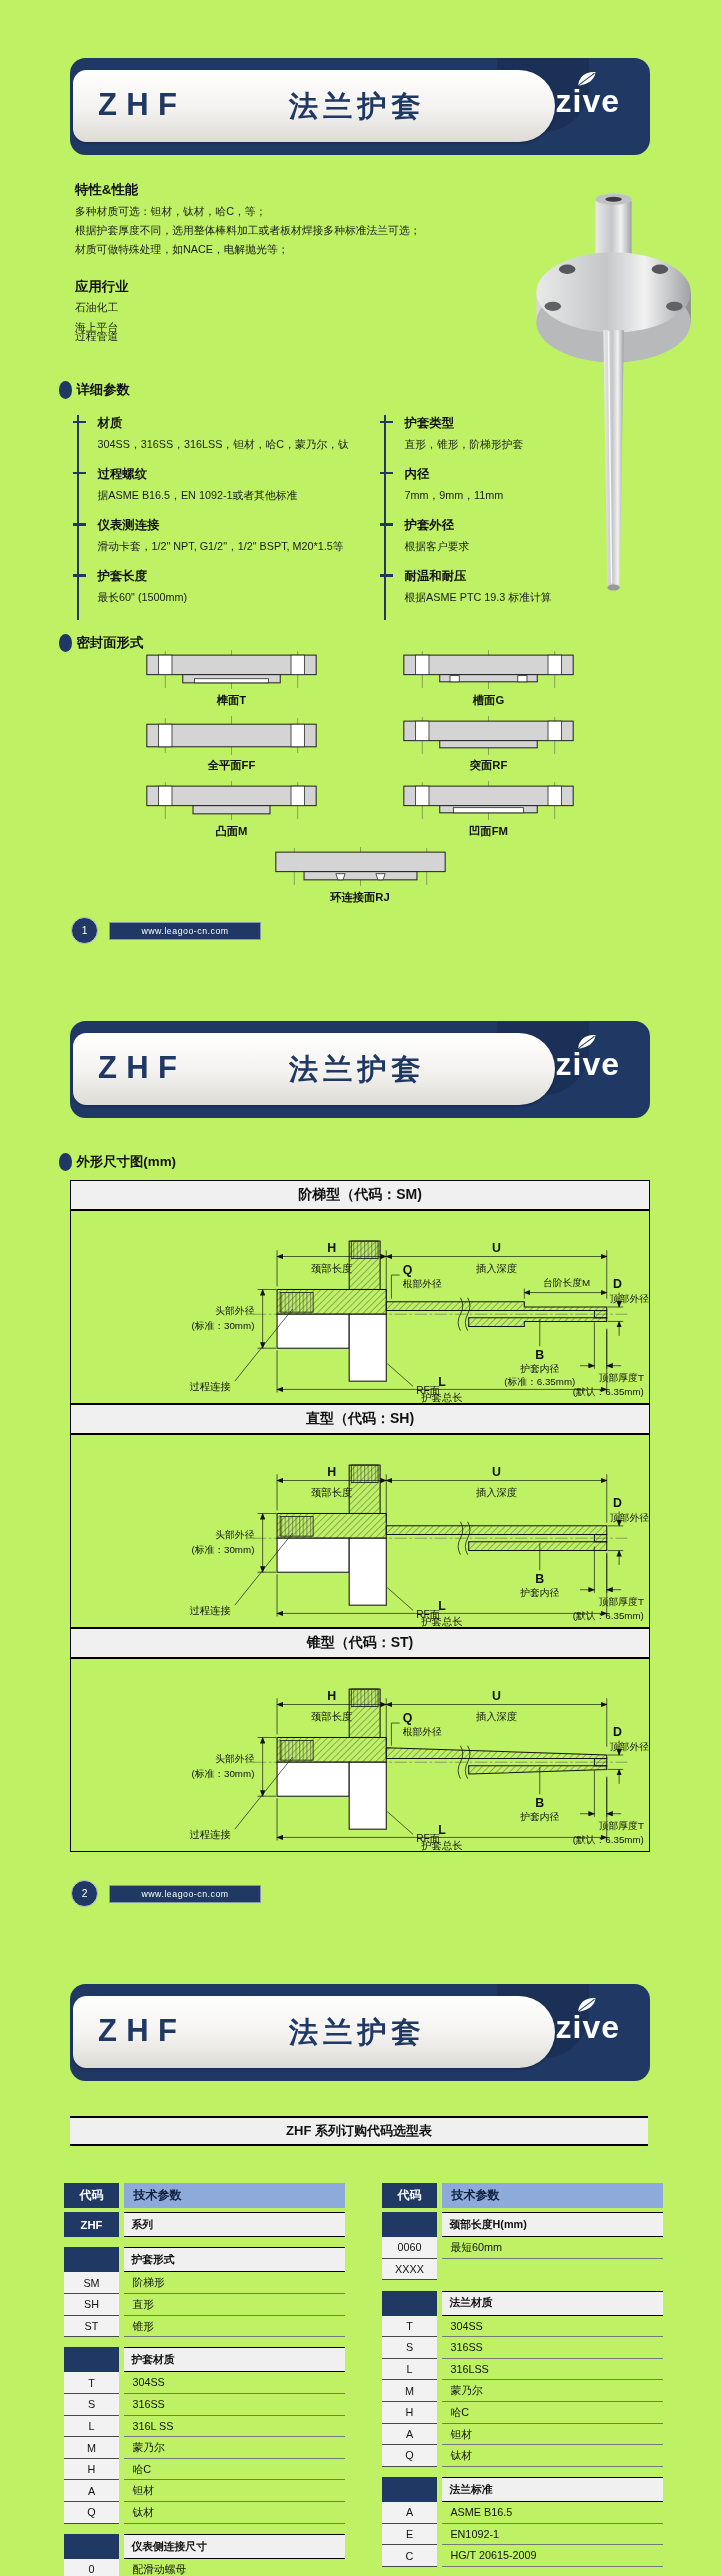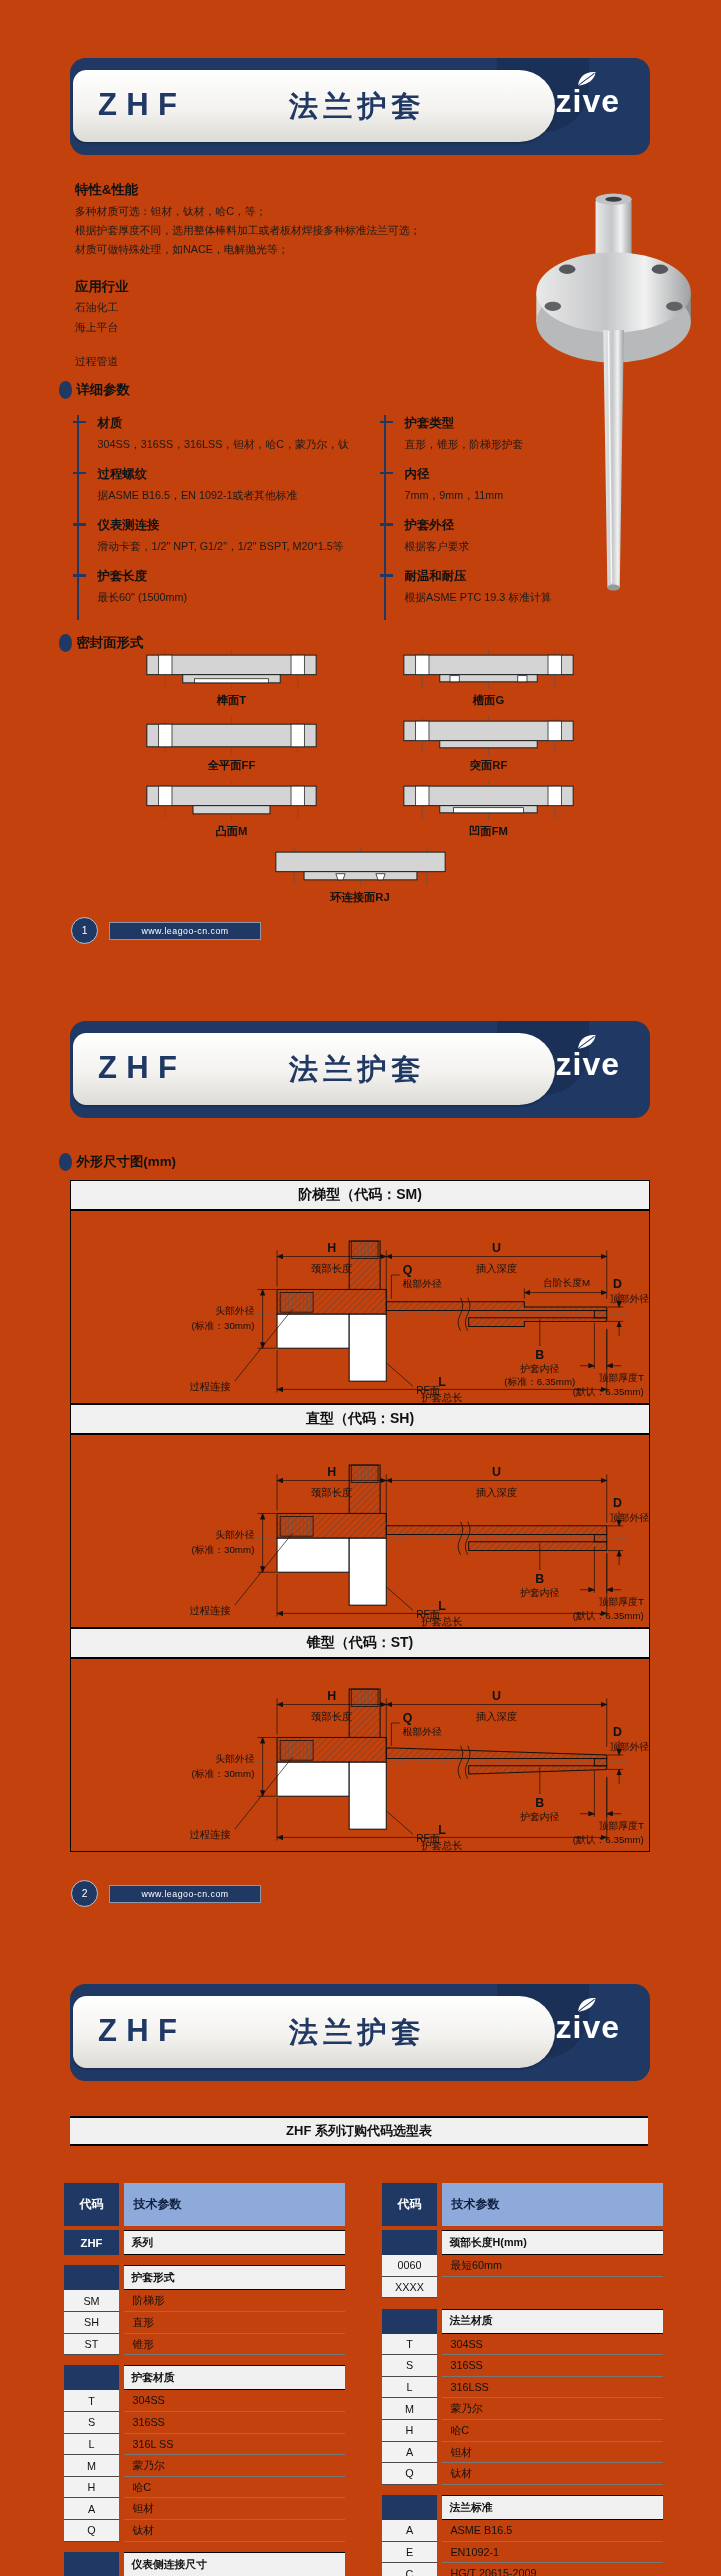--- a/index.html
+++ b/index.html
@@ -1,17 +1,17 @@
 <!DOCTYPE html>
 <html style="font-size:8.2px"><head>
 <meta charset="utf-8">
 <style>
   html,body{margin:0;padding:0;background:#fff;}
   body{width:721px;font-family:"Liberation Sans","DejaVu Sans",sans-serif;color:#111;}
-  .page{position:relative;width:721px;overflow:hidden;background:#c2410c;}
+  .page{position:relative;width:721px;overflow:hidden;background:#bef264;}
   #p1,#p2,#p3{height:963px;}
 
   
   .banner{position:absolute;left:70px;top:58px;width:580px;height:97px;background:#1f3864;border-radius:15.5px;overflow:hidden;}
   .petal{position:absolute;right:61px;top:-13.4px;width:92px;height:87px;background:#1a3057;border-radius:0 0 46px 46px;}
   .swoosh{position:absolute;left:3.1px;top:12.4px;width:482px;height:72px;background:linear-gradient(180deg,#ffffff 0%,#f3f2ef 55%,#dddbd5 100%);border-radius:13.4px 36px 36px 13.4px;box-shadow:0 1.5px 2.1px rgba(0,0,0,.25);}
   .model{position:absolute;left:28px;top:29px;font-size:31px;font-weight:bold;letter-spacing:9.3px;color:#1f3864;}
   .ptitle{position:absolute;left:219px;top:29px;font-size:29px;font-weight:bold;letter-spacing:5.2px;color:#1f3864;}
   .logo{position:absolute;right:30px;top:25px;color:#fff;font-size:32px;font-weight:bold;letter-spacing:1px;}
   .logo .leaf{position:absolute;top:-13.4px;left:20.6px;}
@@ -47,21 +47,21 @@
   .dtxt{font-family:"Liberation Sans","DejaVu Sans",sans-serif;fill:#111;}
   .dbig{font-size:24px;font-weight:bold;}
   .dmed{font-size:20px;}
   .dsml{font-size:19px;}
 
   
   .order-strip{position:absolute;left:70px;top:190px;width:578px;height:26px;background:#f0f0f0;border-top:2.1px solid #000;border-bottom:2.1px solid #000;display:flex;align-items:center;justify-content:center;font-size:13px;font-weight:bold;}
   .otable{position:absolute;top:257px;width:281px;}
   .otable.tleft{left:64px;} .otable.tright{left:382px;}
   .ccode{width:55px;flex:0 0 auto;} .cgap{width:5.2px;flex:0 0 auto;} .cparam{flex:1;}
-  .thead{display:flex;height:43px;}
+  .thead{display:flex;height:25px;}
   .thead .ccode{background:#1f3864;color:#fff;font-size:12px;font-weight:bold;display:flex;align-items:center;justify-content:center;}
   .thead .cparam{background:#8eaadb;color:#0f1f3d;font-size:12px;font-weight:bold;display:flex;align-items:center;padding-left:9.3px;}
   .seriesrow{display:flex;height:25px;margin-top:4.1px;}
   .seriesrow .ccode{background:#1f3864;color:#fff;font-size:11.3px;font-weight:bold;display:flex;align-items:center;justify-content:center;}
   .sec{margin-top:10.3px;}
   .sechead{display:flex;min-height:25px;}
   .sechead .ccode{background:#1f3864;}
   .sec-title-cell{background:#f0f0f0;border-top:1.5px solid #000;border-bottom:1.5px solid #000;font-weight:bold;font-size:10.8px;display:flex;align-items:center;padding:2.1px 7.2px;line-height:1.25;}
   .trow{display:flex;min-height:21.6px;}
   .trow .ccode{background:#f2f2f2;border-bottom:1px solid #4a4a4a;display:flex;align-items:center;justify-content:center;font-size:10.8px;}
@@ -120,21 +120,21 @@
     <ellipse cx="52" cy="222" rx="16" ry="9" fill="#606265"></ellipse>
     <ellipse cx="288" cy="222" rx="16" ry="9" fill="#606265"></ellipse>
     <polygon points="150,268 190,268 182,768 158,768" fill="url(#met1)"></polygon>
     <ellipse cx="170" cy="768" rx="12" ry="6" fill="#97999b"></ellipse>
     <line x1="160" y1="270" x2="166" y2="760" stroke="#f7f7f7" stroke-width="3"></line>
   </svg>
 
   <div class="h2" style="left:75px;top:278px;">应用行业</div>
   <div class="tline" style="left:75px;top:301px;">石油化工</div>
   <div class="tline" style="left:75px;top:321px;">海上平台</div>
-  <div class="tline" style="left:75px;top:355px;">过程管道</div>
+  <div class="tline" style="left:75px;top:330px;">过程管道</div>
 
   <div class="sect-head" style="left:59px;top:381px;">
     <div class="dot"></div>
     <div class="sect-title">详细参数</div>
   </div>
 
   <div class="pcol left">
 
       <div class="pitem">
         <div class="ptit">材质</div>

